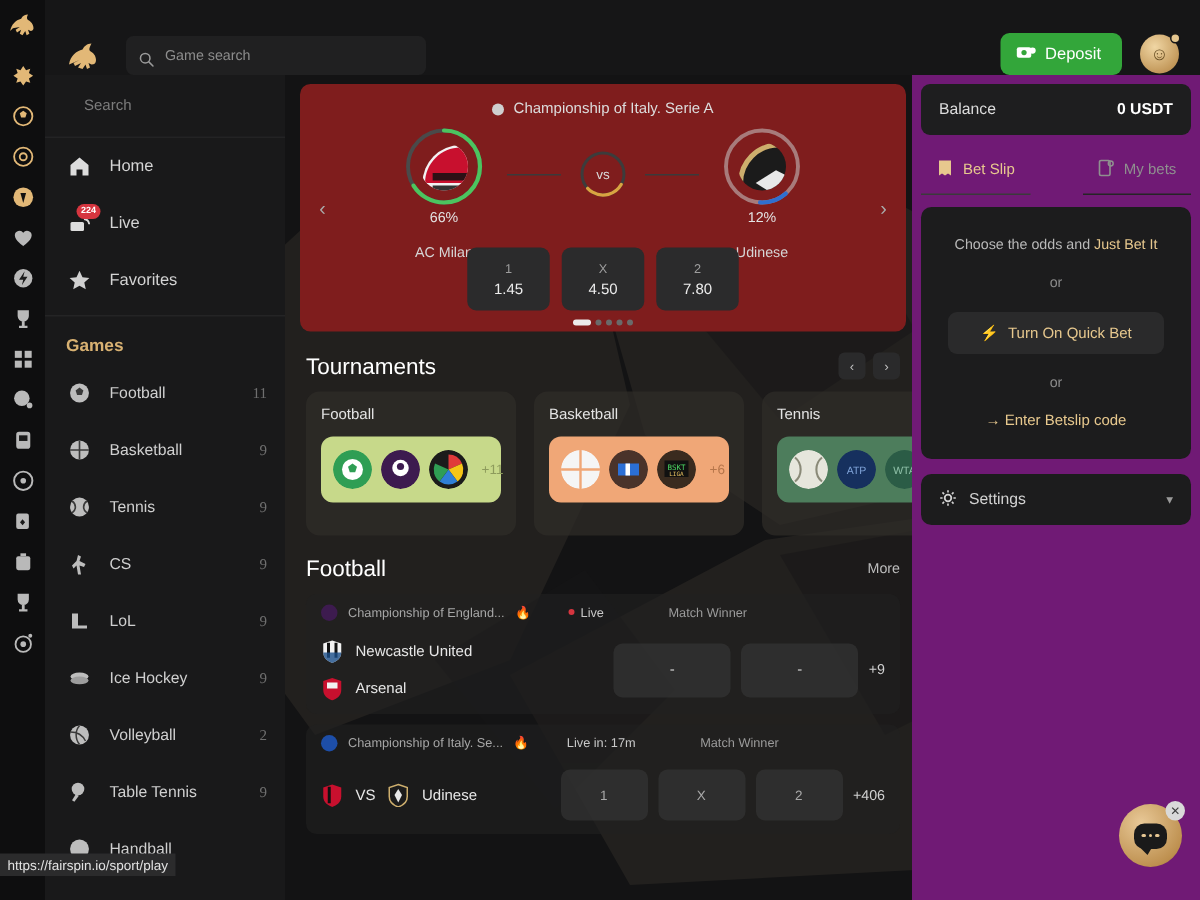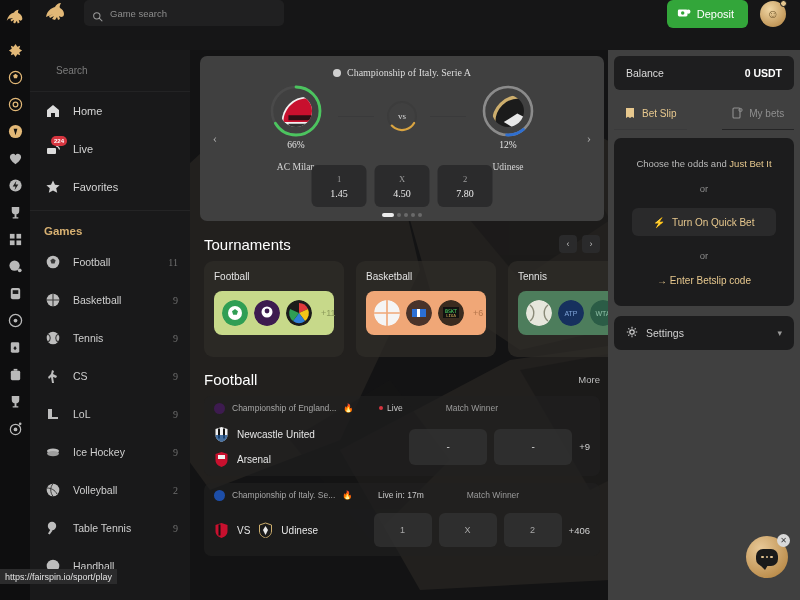--- a/index.html
+++ b/index.html
@@ -32,21 +32,21 @@
     font-size: 12px; line-height: 1;
     color: #b9b9b9;
   }
   .rail-ico.gold { color: #e2b877; }
   .rail-ico svg { width: 15px; height: 15px; display: block; }
 
   
   .header {
     position: absolute; left: 30px; top: 0; right: 0; height: 50px;
     background: #161617; z-index: 25;
-    display: flex; align-items: flex-start; padding: 0 14px;
+    display: flex; align-items: flex-end; padding: 0 14px;
   }
   .logo-lion { width: 26px; height: 24px; margin-right: 14px; }
   .search-wrap {
     width: 200px; height: 26px; background: #202021; border-radius: 5px;
     display: flex; align-items: center; padding: 0 8px; gap: 7px;
   }
   .search-wrap .mag { width: 11px; height: 11px; color: #9a9a9a; flex: 0 0 auto; }
   .search-wrap input {
     background: transparent; border: none; outline: none;
     color: #cfcfcf; font-size: 9.5px; font-family: "Liberation Sans", sans-serif; width: 100%;
@@ -107,21 +107,21 @@
 
   
   .center {
     position: absolute; left: 196px; top: 50px; width: 412px; height: 550px;
     z-index: 10; overflow: hidden;
   }
 
   
   .banner {
     position: relative; margin: 6px 4px 0; height: 165px;
-    background: #404040; border-radius: 7px; overflow: hidden; font-family: Liberation Serif, serif;
+    background: #7f1d1d; border-radius: 7px; overflow: hidden;
   }
   .banner-title {
     text-align: center; padding-top: 11px; font-size: 10px; color: #dcdcdc;
     display: flex; align-items: center; justify-content: center; gap: 6px;
   }
   .ball-dot { width: 8px; height: 8px; border-radius: 50%; background: #cfcfcf; display: inline-block; }
   .banner-body { display: flex; align-items: flex-start; justify-content: center; padding-top: 6px; }
   .team { width: 92px; text-align: center; }
   .ring { position: relative; width: 54px; height: 54px; margin: 0 auto; }
   .ring svg { width: 54px; height: 54px; transform: rotate(-90deg); }
@@ -207,21 +207,21 @@
     color: #cfcfcf; font-size: 10px; cursor: pointer;
   }
   .mkt-more { font-size: 9.5px; color: #d0d0d0; cursor: pointer; }
   .inline-vs { display: flex; align-items: center; gap: 8px; font-size: 10px; color: #e6e6e6; }
   .mkt-box.sm { width: 58px; height: 34px; flex-direction: column; gap: 2px; }
   .mkt-box.sm .k { font-size: 9px; color: #a8a8a8; }
 
   
   .right {
     position: absolute; right: 0; top: 50px; width: 192px; height: 550px;
-    background: #404040; z-index: 20; padding: 6px;
+    background: #701a75; z-index: 20; padding: 6px;
   }
   .balance {
     height: 34px; background: #1e1e1f; border-radius: 6px;
     display: flex; align-items: center; justify-content: space-between;
     padding: 0 12px; font-size: 10.5px; color: #dcdcdc;
   }
   .balance .amt { font-weight: bold; color: #fff; }
   .tabs { display: flex; margin-top: 8px; gap: 35px; }
   .tab {
     flex: 1; height: 32px; display: flex; align-items: center; justify-content: center;

